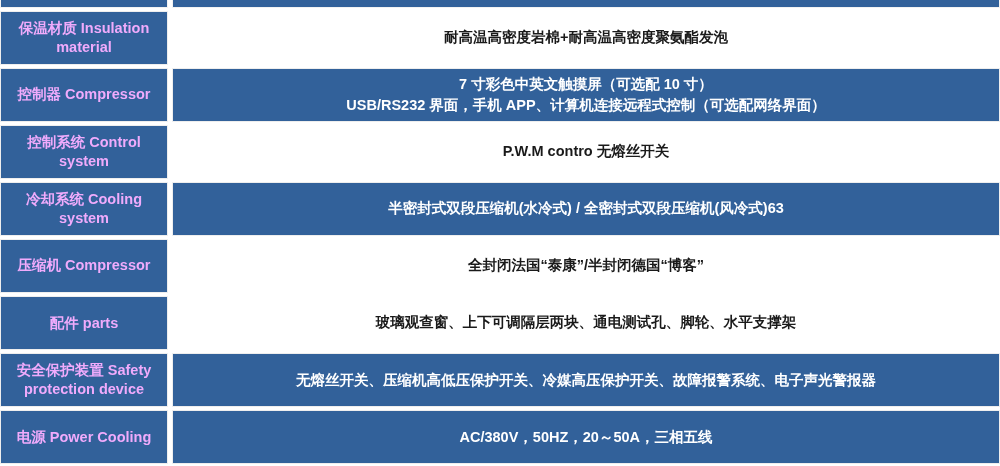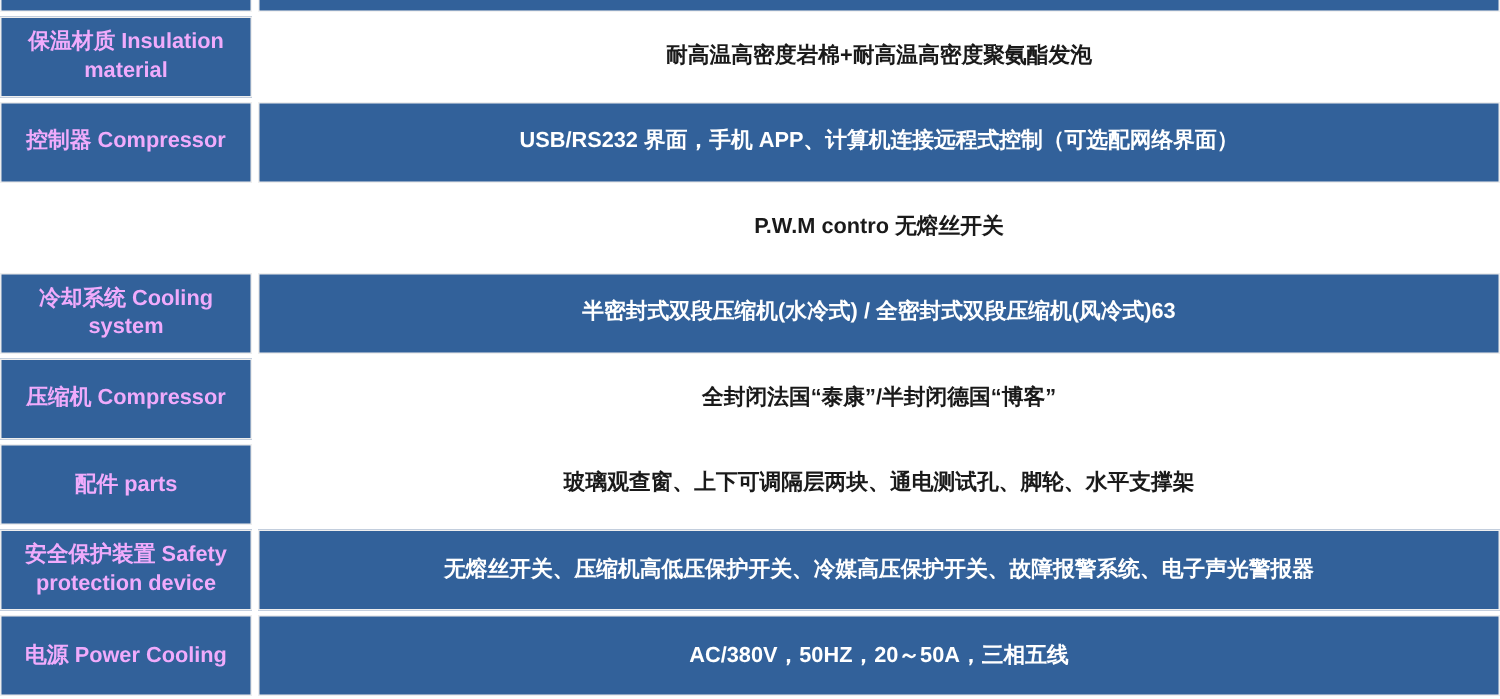--- a/index.html
+++ b/index.html
@@ -137,25 +137,29 @@
             <span class="val-line">耐高温高密度岩棉+耐高温高密度聚氨酯发泡</span>
           </div>
         </div>
       </div>
       <div class="row">
         <div class="cell-label">
           <span>控制器 Compressor</span>
         </div>
         <div class="cell-value shade-blue">
           <div>
+            <span class="val-line">7 寸彩色中英文触摸屏（可选配 10 寸）</span>
             <span class="val-line">USB/RS232 界面，手机 APP、计算机连接远程式控制（可选配网络界面）</span>
           </div>
         </div>
       </div>
       <div class="row">
+        <div class="cell-label">
+          <span>控制系统 Control system</span>
+        </div>
         <div class="cell-value shade-white">
           <div>
             <span class="val-line">P.W.M contro 无熔丝开关</span>
           </div>
         </div>
       </div>
       <div class="row">
         <div class="cell-label">
           <span>冷却系统 Cooling system</span>
         </div>

